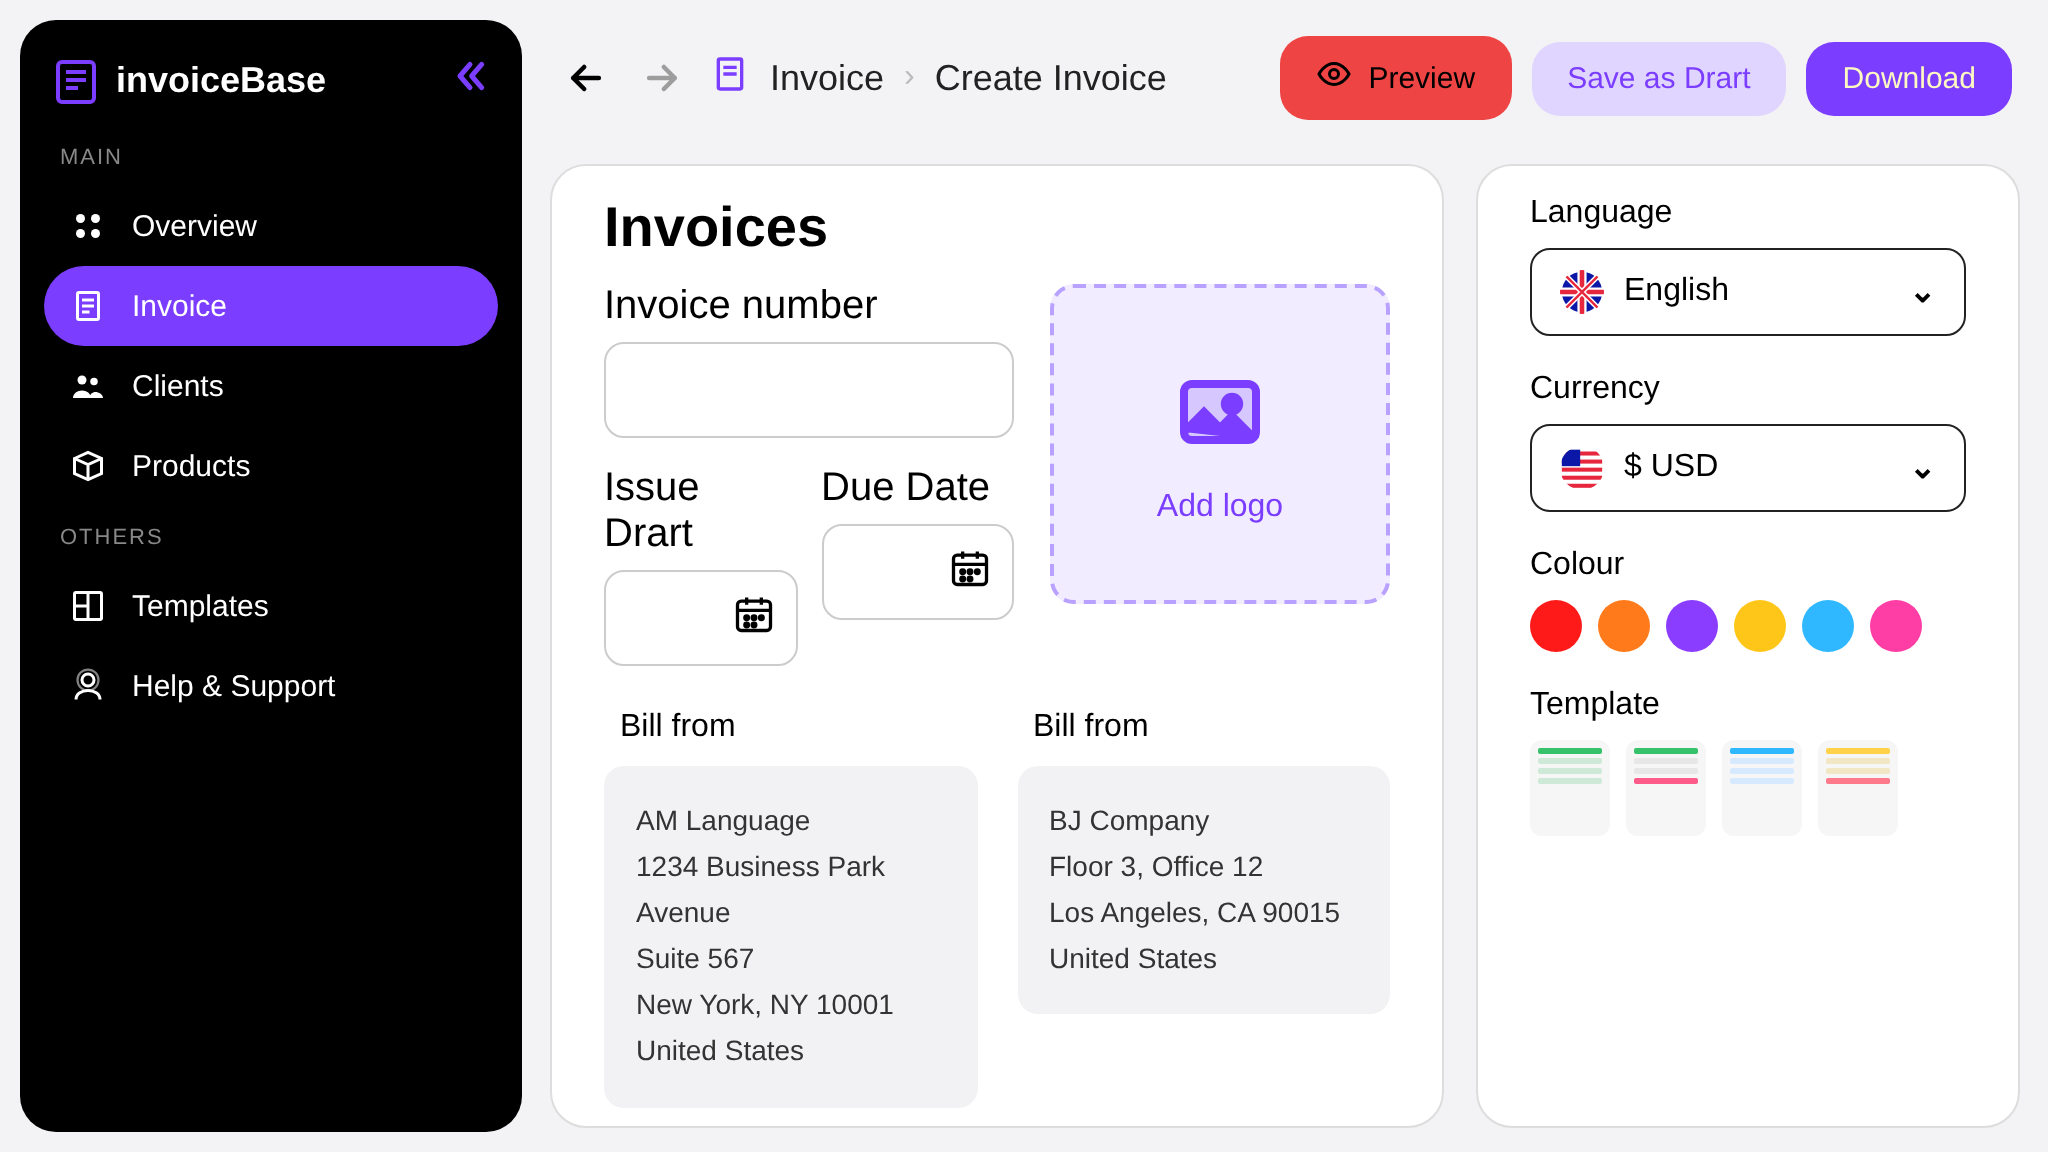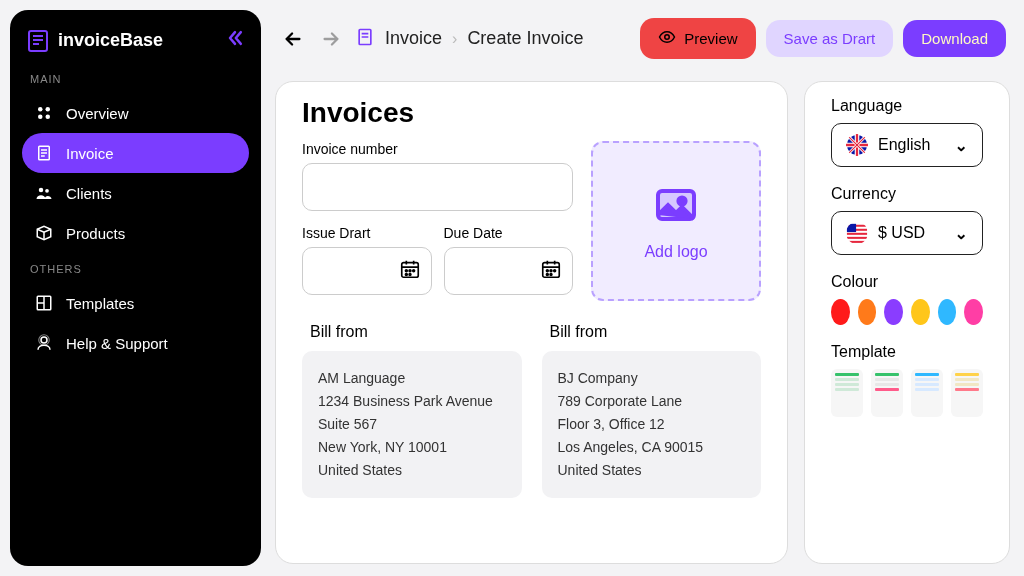--- a/index.html
+++ b/index.html
@@ -27,24 +27,24 @@
 .spacer { flex: 1; }
 .btn { padding: 10px 18px; border-radius: 14px; font-size: 15px; font-weight: 500; border: none; cursor: pointer; display: flex; align-items: center; gap: 8px; }
 .btn-preview { background: #ef4444; color: #000; }
 .btn-draft { background: #e0d5ff; color: #7b3dff; }
 .btn-download { background: #7b3dff; color: #fef9c3; }
 
 
 .content-row { display: flex; gap: 16px; flex: 1; min-height: 0; }
 .card { background: #fff; border: 1.5px solid #ddd; border-radius: 18px; padding: 15px 26px; }
 .invoice-card { flex: 1; }
-.side-card { width: 206px; }
+.side-card { width: 272px; }
 
 h1 { font-size: 28px; font-weight: 600; margin-bottom: 12px; }
-.field-label { font-size: 14px; margin-bottom: 6px; }
+.field-label { font-size: 20px; margin-bottom: 6px; }
 .invoice-top { display: flex; gap: 18px; }
 .invoice-left { flex: 1; }
 .text-input { width: 100%; height: 48px; border: 1.5px solid #ccc; border-radius: 10px; padding: 0 12px; font-size: 15px; background: #fff; }
 .date-row { display: flex; gap: 12px; margin-top: 14px; }
 .date-col { flex: 1; }
 .date-input { display: flex; align-items: center; justify-content: flex-end; height: 48px; border: 1.5px solid #ccc; border-radius: 10px; padding: 0 10px; }
 .logo-drop { width: 170px; height: 160px; border: 2px dashed #b9a1ff; background: #f1ecff; border-radius: 12px; display: flex; flex-direction: column; align-items: center; justify-content: center; gap: 10px; color: #7b3dff; cursor: pointer; }
 
 .bill-row { display: flex; gap: 20px; margin-top: 22px; }
 .bill-col { flex: 1; }
@@ -259,21 +259,20 @@
             <div>1234 Business Park Avenue</div>
             <div>Suite 567</div>
             <div>New York, NY 10001</div>
             <div>United States</div>
           </div>
         </div>
         <div class="bill-col">
           <div class="bill-label">Bill from</div>
           <div class="bill-box">
             <div>BJ Company</div>
-            <div>789 Corporate Lane</div>
             <div>Floor 3, Office 12</div>
             <div>Los Angeles, CA 90015</div>
             <div>United States</div>
           </div>
         </div>
       </div>
     </div>
 
     <div class="card side-card">
       <div class="side-label">Language</div>

